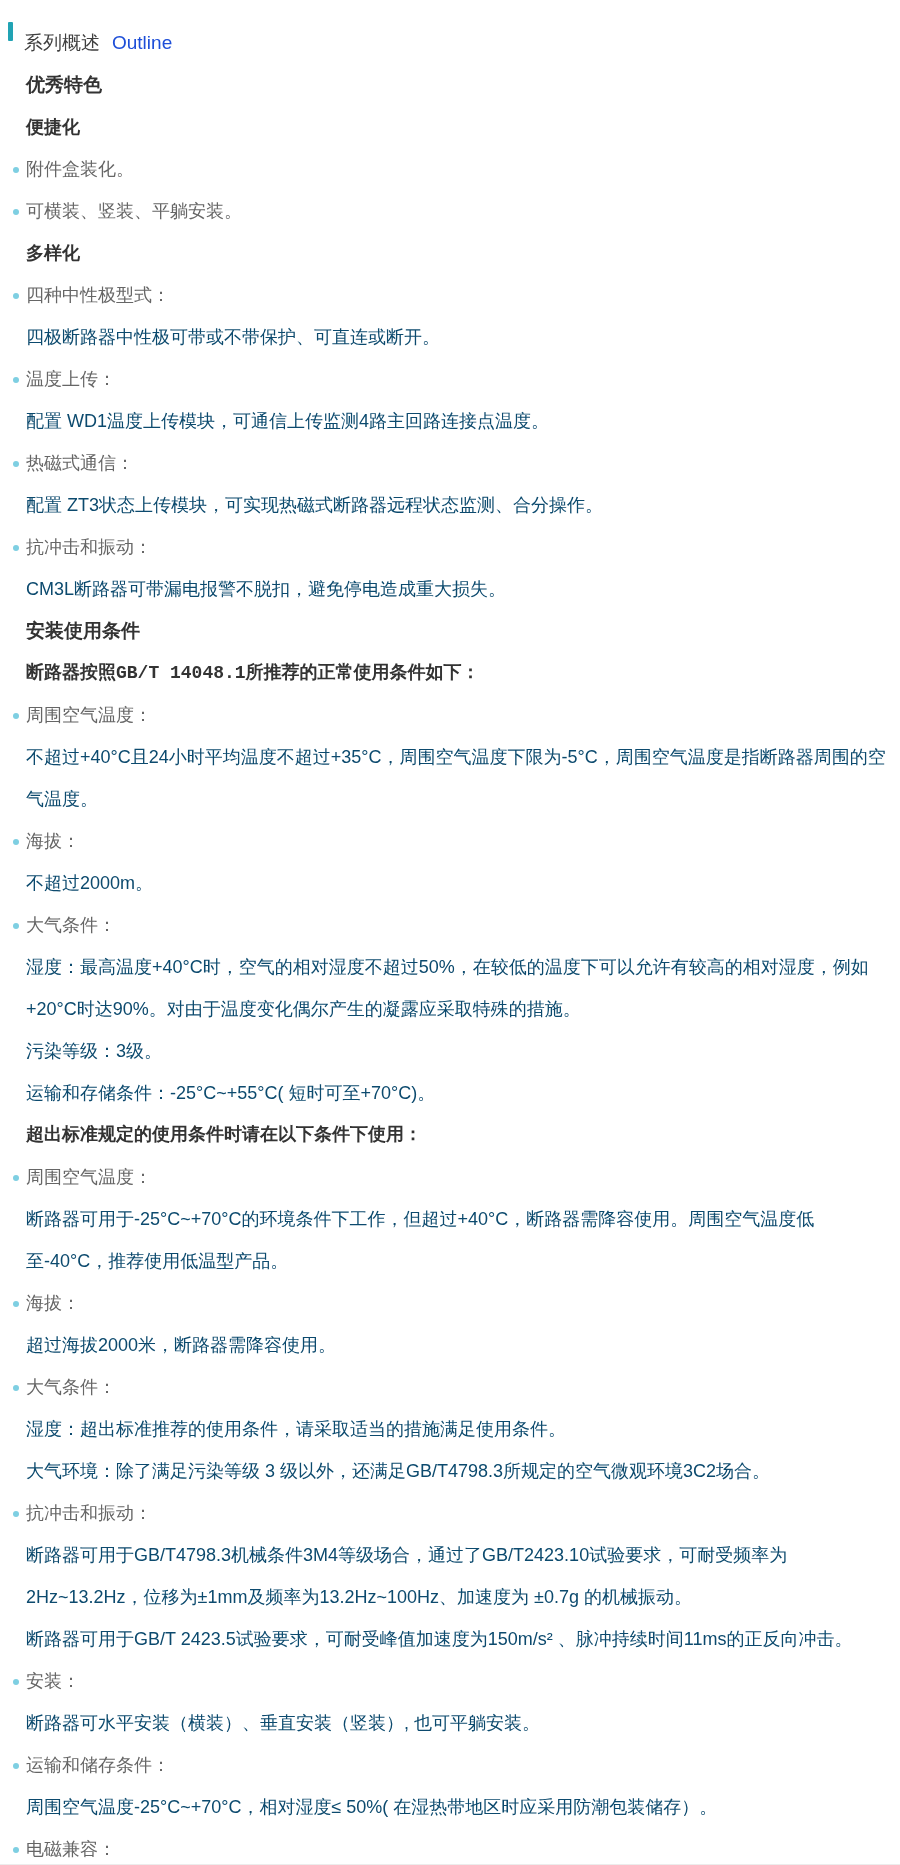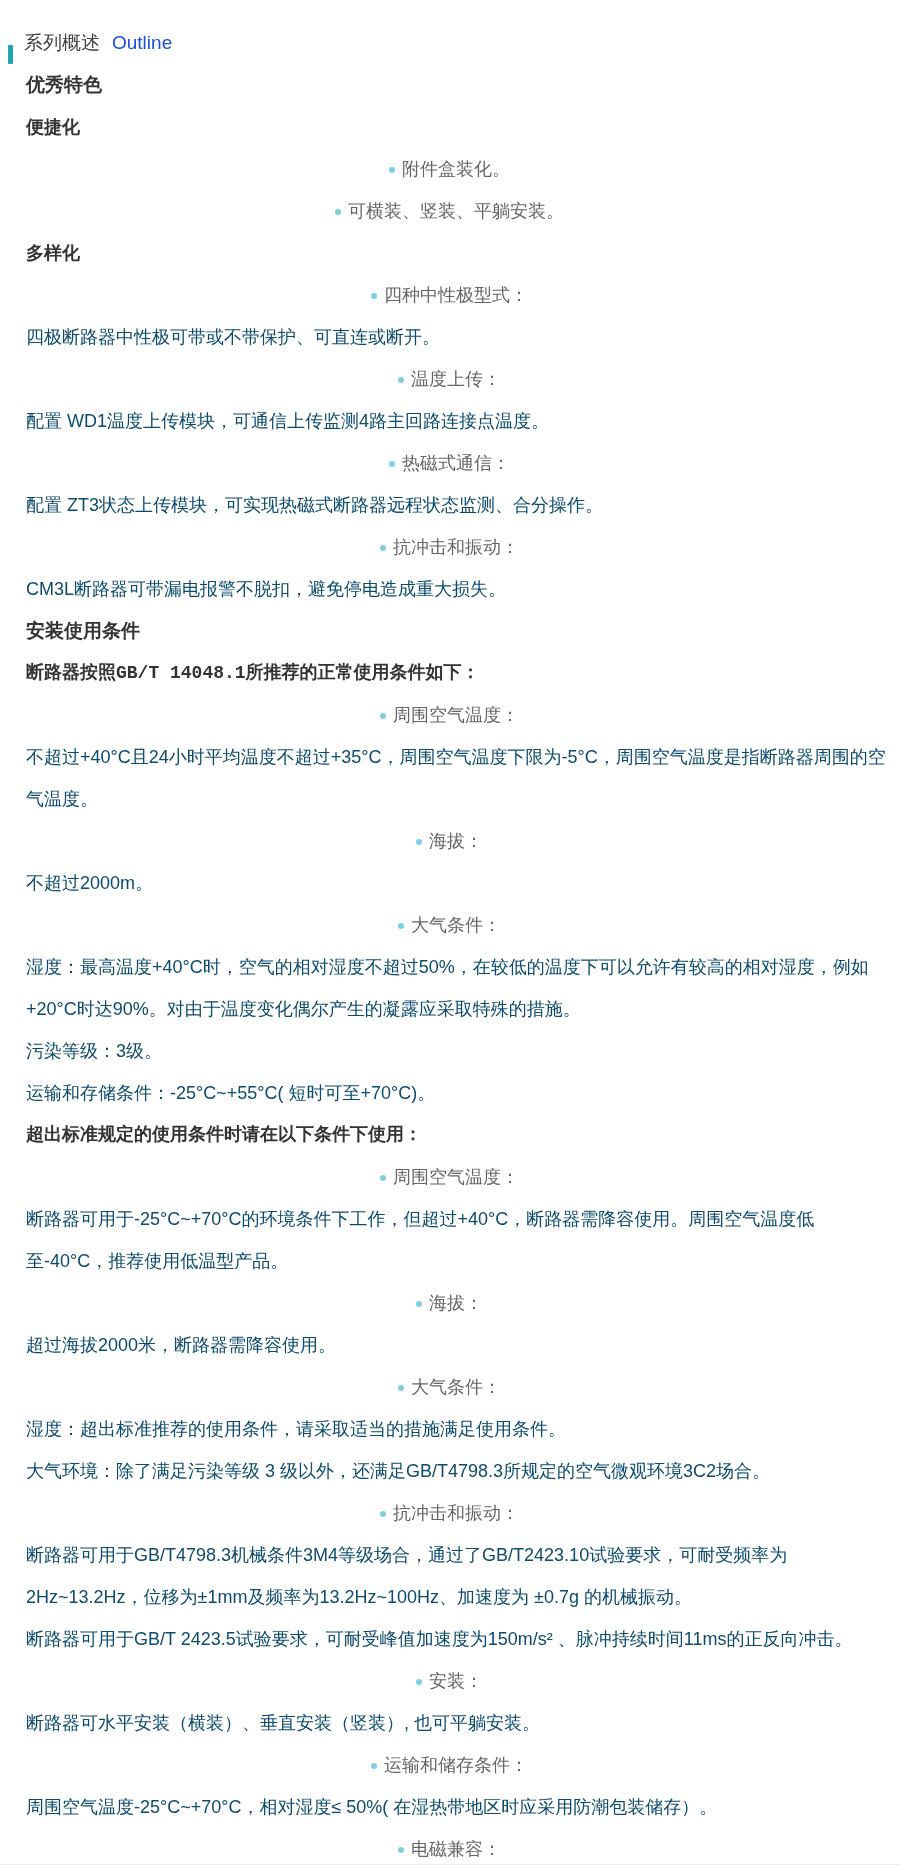--- a/index.html
+++ b/index.html
@@ -2,32 +2,32 @@
 <html lang="zh"><head>
 <meta charset="utf-8">
 <style>
   html,body{margin:0;padding:0;background:#ffffff;}
   body{width:900px;font-family:"Liberation Sans","DejaVu Sans",sans-serif;}
   .page{
     width:900px;height:1865px;box-sizing:border-box;background:#fff;
     padding:22px 12px 0 8px;overflow:hidden;border-bottom:1px solid #ececec;
   }
   
-  .section-title{display:flex;align-items:flex-end;line-height:42px;height:42px;}
+  .section-title{display:flex;align-items:flex-start;line-height:42px;height:42px;}
   .accent-bar{display:inline-block;width:5px;height:19px;background:#21a3b4;margin-right:11px;border-radius:1px;}
   .title-zh{font-size:19px;color:#404040;font-weight:400;}
   .title-en{font-size:19px;color:#1d4ed8;font-weight:400;margin-left:12px;}
   
   .content{padding-left:18px;padding-right:2px;}
   .block{font-size:18px;line-height:42px;color:#666666;}
   .block.heading2{font-size:19px;font-weight:bold;color:#333333;}
   .block.subheading{font-weight:bold;color:#333333;}
   .block.bold{font-weight:bold;color:#333333;font-family:Liberation Mono, monospace;}
   .block.text{color:#0c4a6e;}
-  .block.bullet{color:#666666;text-align:center;}
+  .block.bullet{color:#666666;}
   .dot{
     display:inline-block;width:6px;height:6px;border-radius:50%;
     background:#7ecfe2;margin-right:7px;margin-left:-13px;vertical-align:2px;
   }
 </style>
 </head>
 <body>
 
 <div class="page">
   <div class="section-title">

